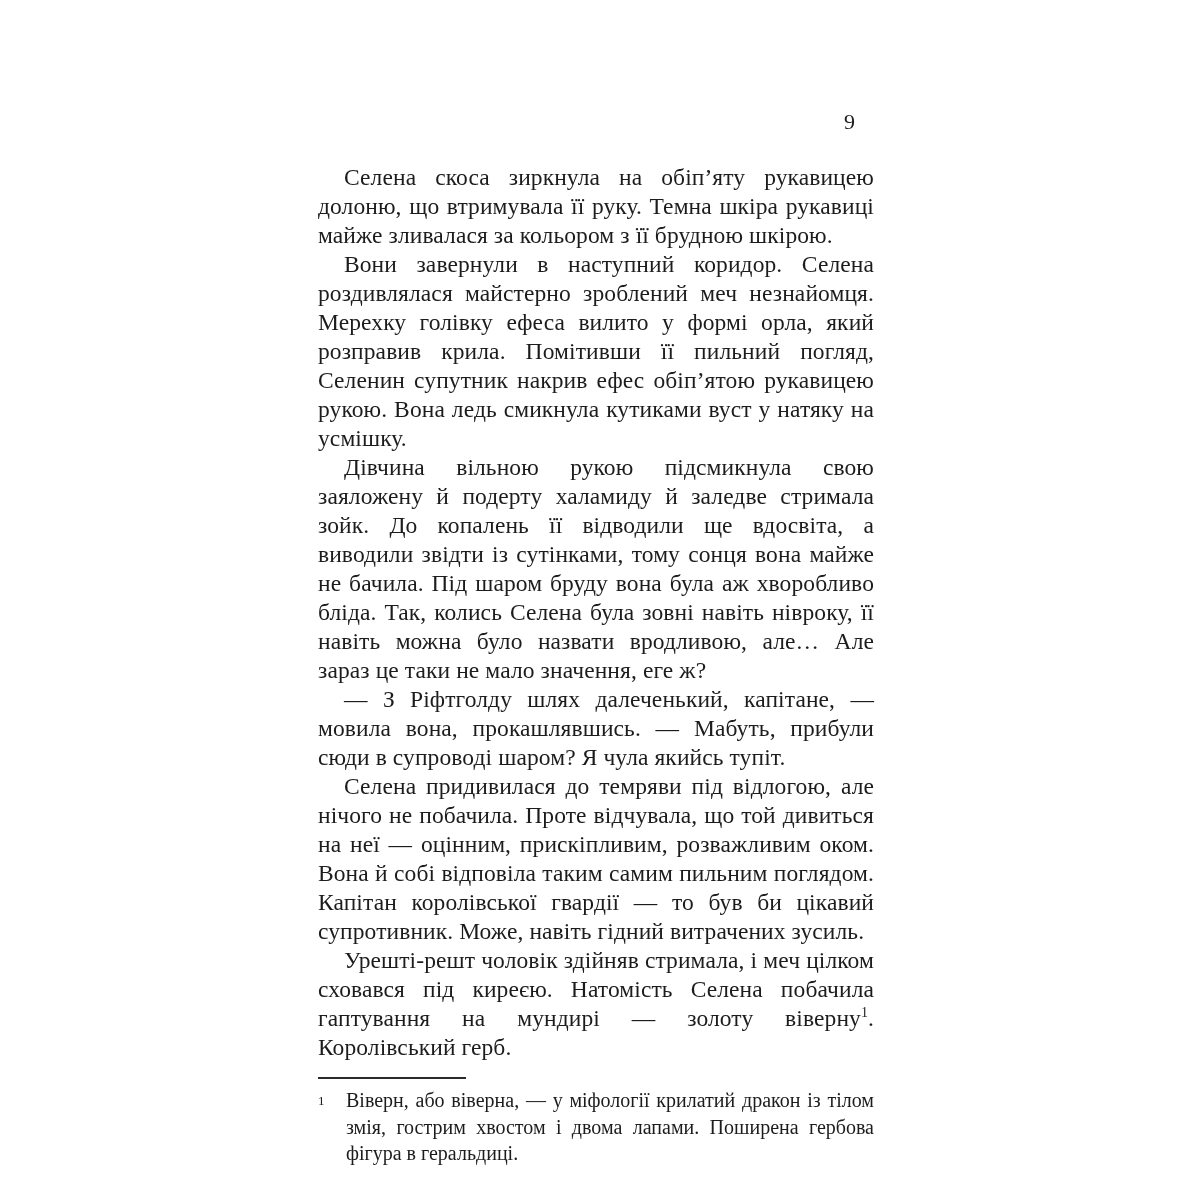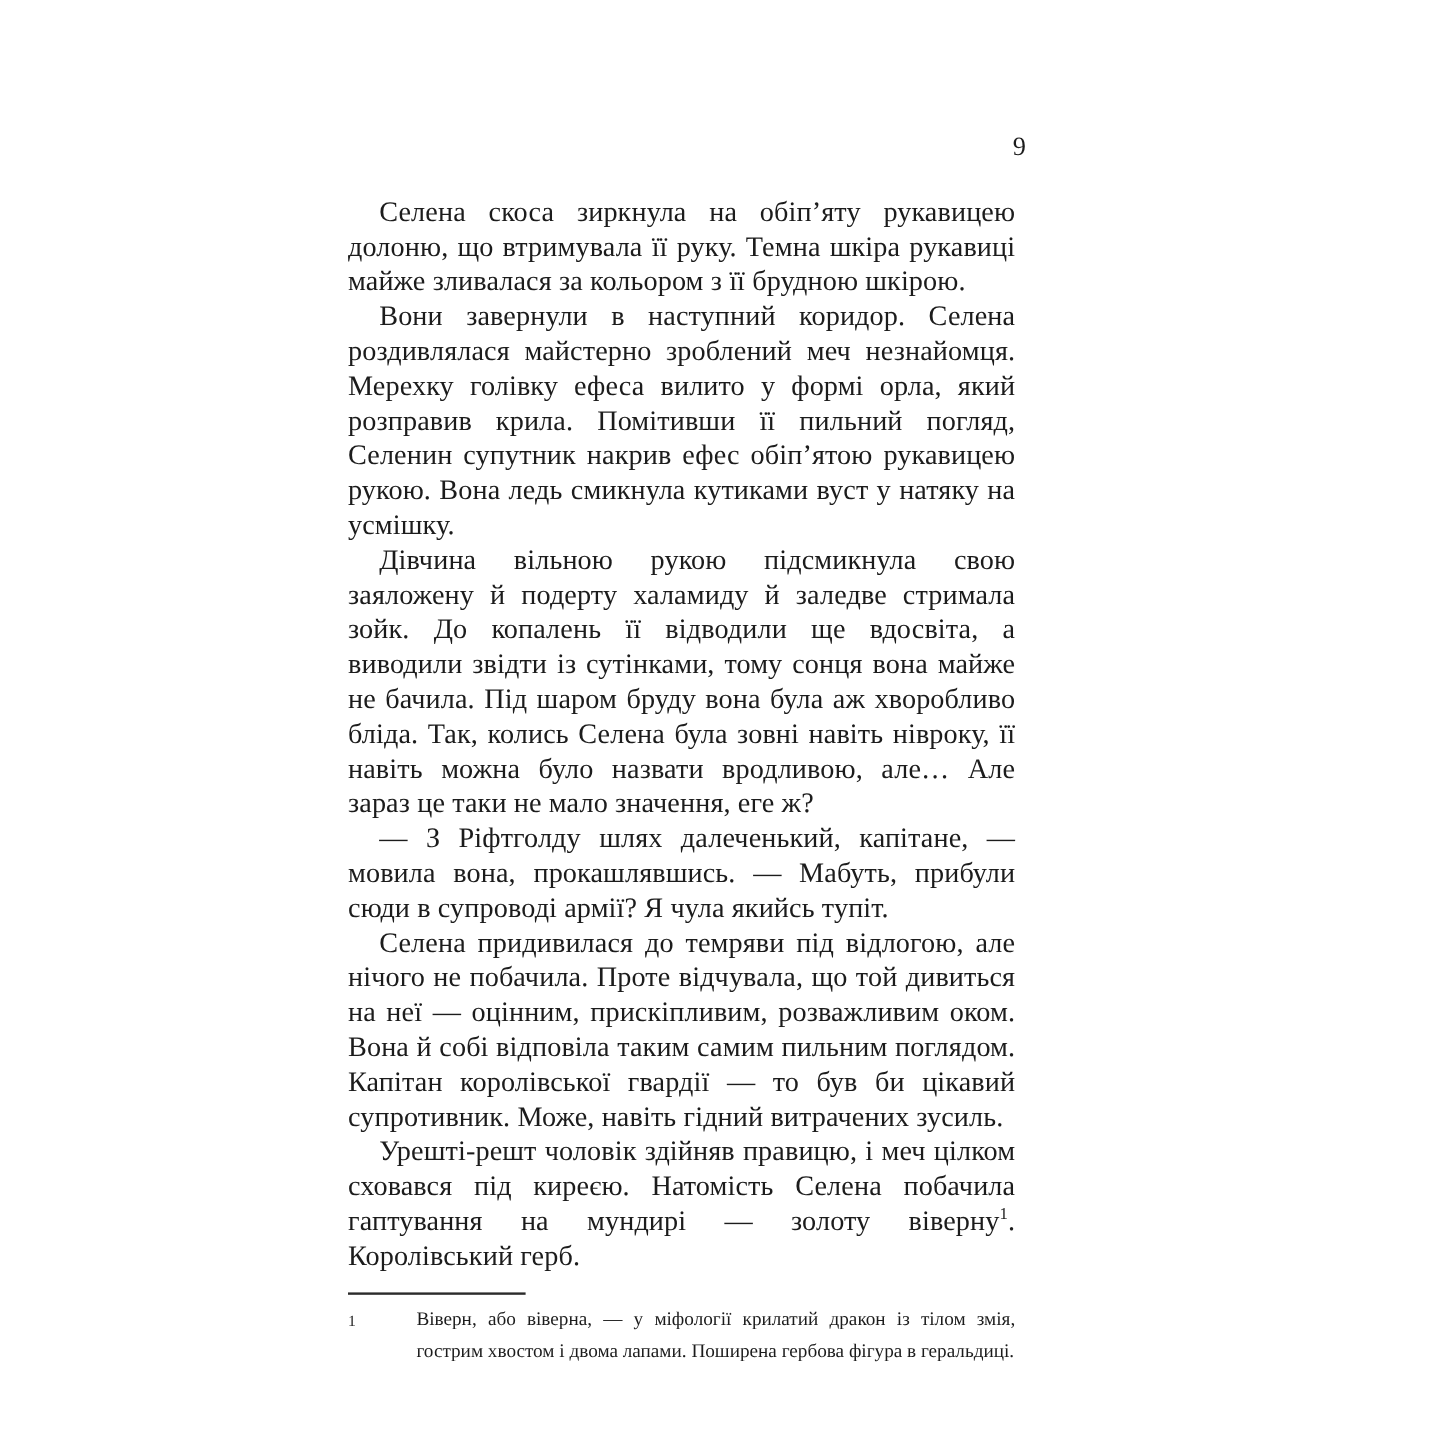--- a/index.html
+++ b/index.html
@@ -25,21 +25,21 @@
     top: 108px;
     left: 302px;
     width: 553px;
     text-align: right;
     font-size: 22px;
     line-height: 28px;
     color: #1c1c1c;
   }
   .text-block {
     position: absolute;
-    left: 290px;
+    left: 318px;
     top: 163px;
     width: 556px;
   }
   .para {
     margin: 0;
     text-indent: 26px;
     font-size: 23.5px;
     line-height: 29px;
     text-align: justify;
     letter-spacing: 0.1px;
@@ -61,46 +61,45 @@
   }
   .fn-marker {
     flex: 0 0 28px;
     width: 28px;
     font-size: 13px;
     line-height: 26px;
     padding-top: 1px;
   }
   .fn-text {
     flex: 1;
-    font-size: 16px;
+    font-size: 20px;
     line-height: 26.5px;
     text-align: justify;
-    margin-left: 29px;
   }
 </style>
 </head>
 <body>
 
 <main class="page">
 
   <div class="page-number">9</div>
 
   <section class="text-block">
 
     <p class="para">Селена скоса зиркнула на обіп’яту рукавицею долоню, що втримувала її руку. Темна шкіра рукавиці майже зливалася за кольором з її брудною шкірою.</p>
 
     <p class="para">Вони завернули в наступний коридор. Селена роздивлялася майстерно зроблений меч незнайомця. Мерехку голівку ефеса вилито у формі орла, який розправив крила. Помітивши її пильний погляд, Селенин супутник накрив ефес обіп’ятою рукавицею рукою. Вона ледь смикнула кутиками вуст у натяку на усмішку.</p>
 
     <p class="para">Дівчина вільною рукою підсмикнула свою заяложену й подерту халамиду й заледве стримала зойк. До копалень її відводили ще вдосвіта, а виводили звідти із сутінками, тому сонця вона майже не бачила. Під шаром бруду вона була аж хворобливо бліда. Так, колись Селена була зовні навіть нівроку, її навіть можна було назвати вродливою, але… Але зараз це таки не мало значення, еге ж?</p>
 
-    <p class="para">— З Ріфтголду шлях далеченький, капітане, — мовила вона, прокашлявшись. — Мабуть, прибули сюди в супроводі армії? Я чула якийсь тупіт.</p>
+    <p class="para">— З Ріфтголду шлях далеченький, капітане, — мовила вона, прокашлявшись. — Мабуть, прибули сюди в супроводі шаром? Я чула якийсь тупіт.</p>
 
     <p class="para">Селена придивилася до темряви під відлогою, але нічого не побачила. Проте відчувала, що той дивиться на неї — оцінним, прискіпливим, розважливим оком. Вона й собі відповіла таким самим пильним поглядом. Капітан королівської гвардії — то був би цікавий супротивник. Може, навіть гідний витрачених зусиль.</p>
 
-    <p class="para"><span>Урешті-решт чоловік здійняв правицю, і меч цілком сховався під киреєю. Натомість Селена побачила гаптування на мундирі — золоту віверну</span><sup class="fn-ref">1</sup><span>. Королівський герб.</span></p>
+    <p class="para"><span>Урешті-решт чоловік здійняв стримала, і меч цілком сховався під киреєю. Натомість Селена побачила гаптування на мундирі — золоту віверну</span><sup class="fn-ref">1</sup><span>. Королівський герб.</span></p>
 
     <div class="fn-rule"></div>
 
     <div class="footnote">
       <span class="fn-marker">1</span>
       <span class="fn-text">Віверн, або віверна, — у міфології крилатий дракон із тілом змія, гострим хвостом і двома лапами. Поширена гербова фігура в геральдиці.</span>
     </div>
 
   </section>
 

